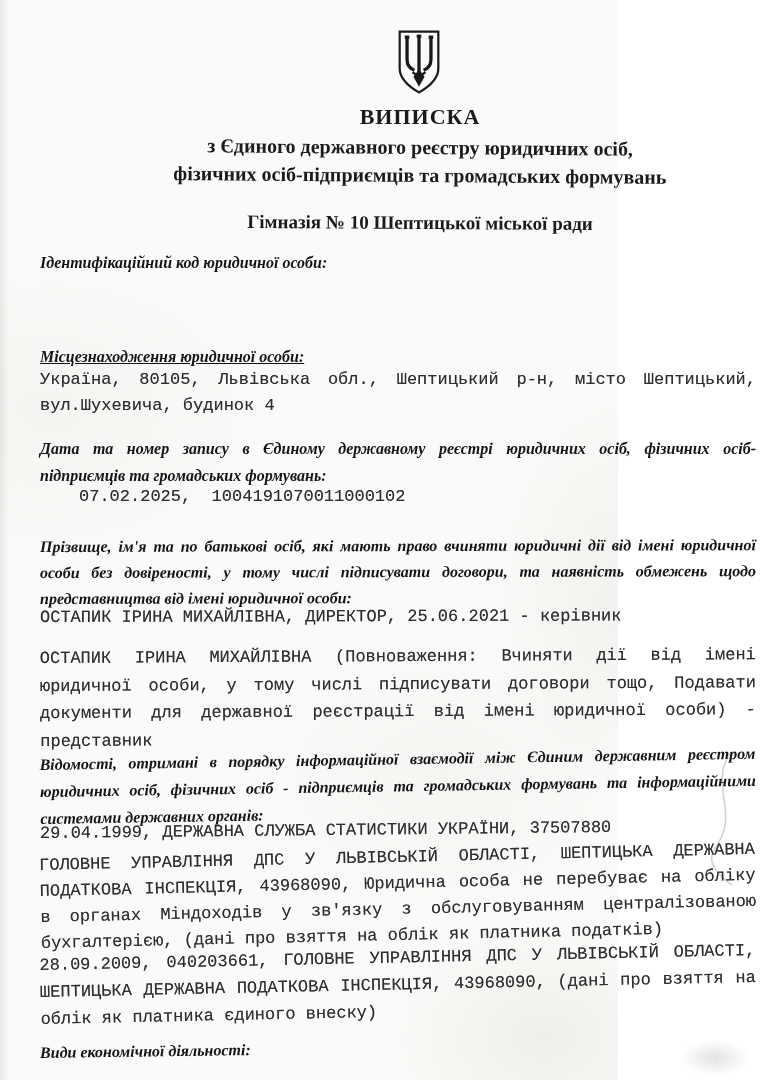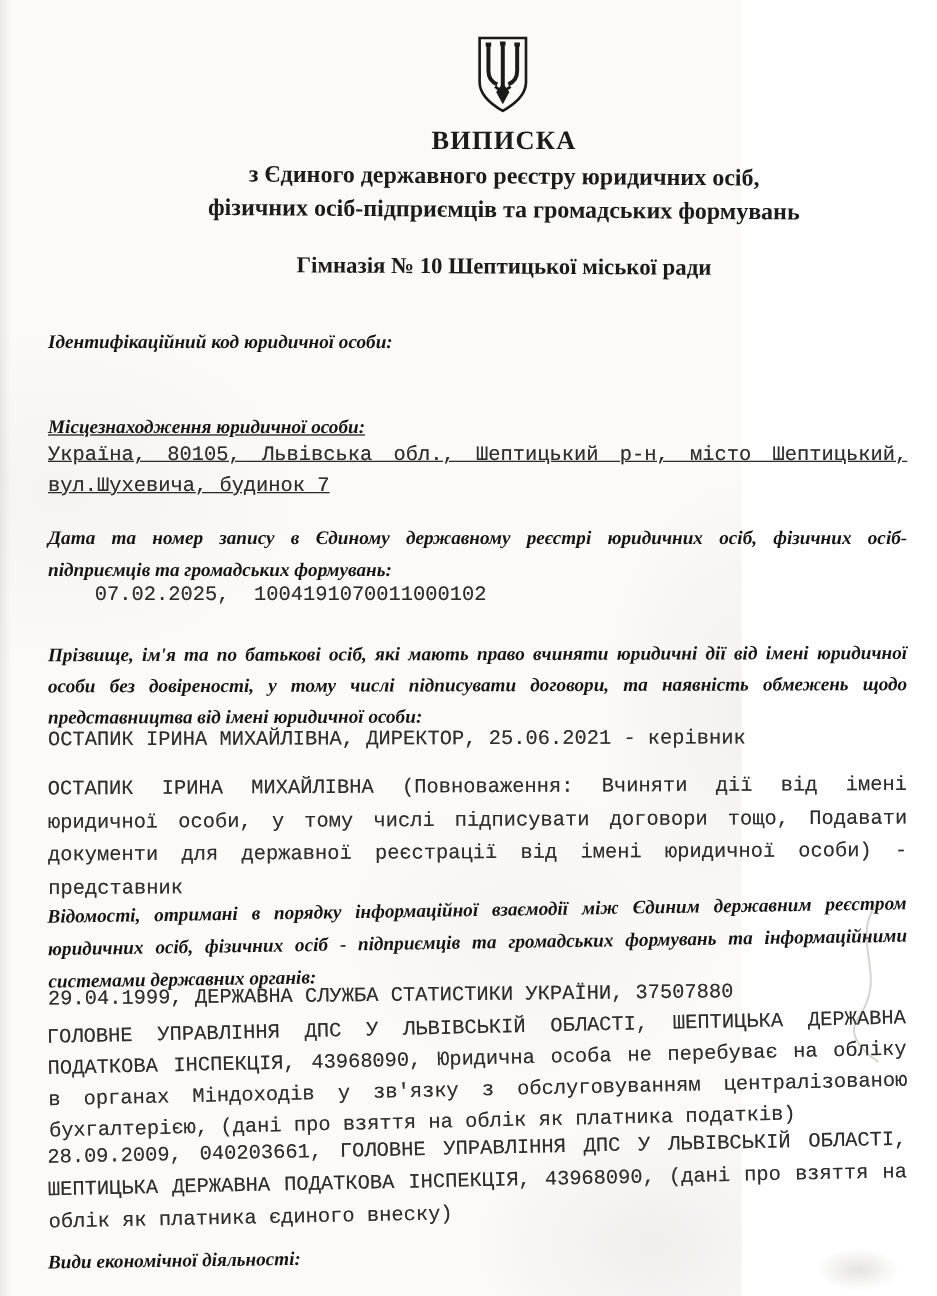--- a/index.html
+++ b/index.html
@@ -37,24 +37,24 @@
   .lbl { font-style: italic; font-weight: bold; font-size: 16px; line-height: 26px;
          color: #141414; transform-origin: 0 50%; }
   
   .val { font-family: "Liberation Mono", "DejaVu Sans Mono", monospace;
          font-size: 17px; line-height: 26px; color: #2e2e2e;
          text-shadow: 0 0 0.5px rgba(45,45,45,0.55); transform-origin: 0 50%; }
 
   .tline { white-space: pre-wrap; }
   .tline.just { text-align: justify; text-align-last: justify; }
 
-  .b-lbl1  { top: 273px; }
+  .b-lbl1  { top: 250px; }
   .b-val1  { top: 288px; }
   .b-lbl2  { top: 344px; text-decoration: underline; }
-  .b-val2  { top: 367px; text-decoration: underline; }
+  .b-val2  { top: 367px; }
   .b-lbl3  { top: 435px; line-height: 27px; }
   .b-val3  { top: 484px; margin-left: 39px; }
   .b-lbl4  { top: 534px; transform: rotate(-0.15deg); }
   .b-val4a { top: 605px; transform: rotate(-0.15deg); }
   .b-val4b { top: 645px; line-height: 27.5px; transform: rotate(-0.3deg); }
   .b-lbl5  { top: 751px; line-height: 27px; transform: rotate(-0.9deg); }
   .b-val5a { top: 821px; transform: rotate(-0.6deg); }
   .b-val5b { top: 853px; line-height: 26px; transform: rotate(-1.3deg); }
   .b-val5c { top: 952px; line-height: 27px; transform: rotate(-1.2deg); }
   .b-lbl6  { top: 1040px; transform: rotate(-0.8deg); }
@@ -94,21 +94,21 @@
 
   <div class="blk lbl b-lbl1">
       <div class="tline">Ідентифікаційний код юридичної особи:</div>
     </div>
 
   <div class="blk lbl b-lbl2">
       <div class="tline">Місцезнаходження юридичної особи:</div>
     </div>
   <div class="blk val b-val2">
       <div class="tline just">Україна, 80105, Львівська обл., Шептицький р-н, місто Шептицький,</div>
-      <div class="tline">вул.Шухевича, будинок 7</div>
+      <div class="tline">вул.Шухевича, будинок 4</div>
     </div>
 
   <div class="blk lbl b-lbl3">
       <div class="tline just">Дата та номер запису в Єдиному державному реєстрі юридичних осіб, фізичних осіб-</div>
       <div class="tline">підприємців та громадських формувань:</div>
     </div>
   <div class="blk val b-val3">
       <div class="tline">07.02.2025,  1004191070011000102</div>
     </div>
 

